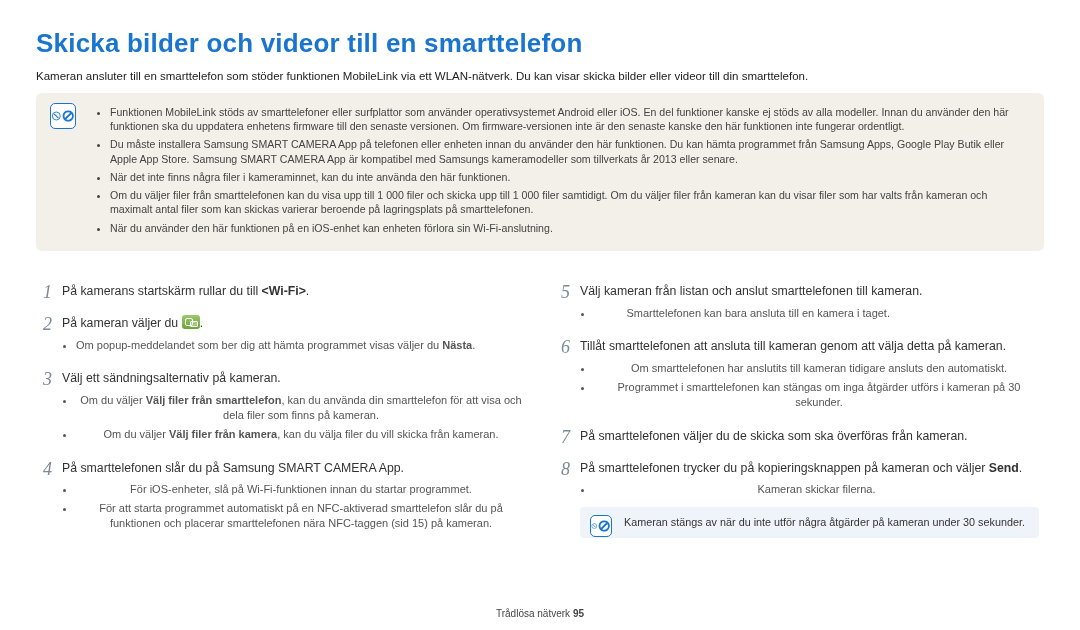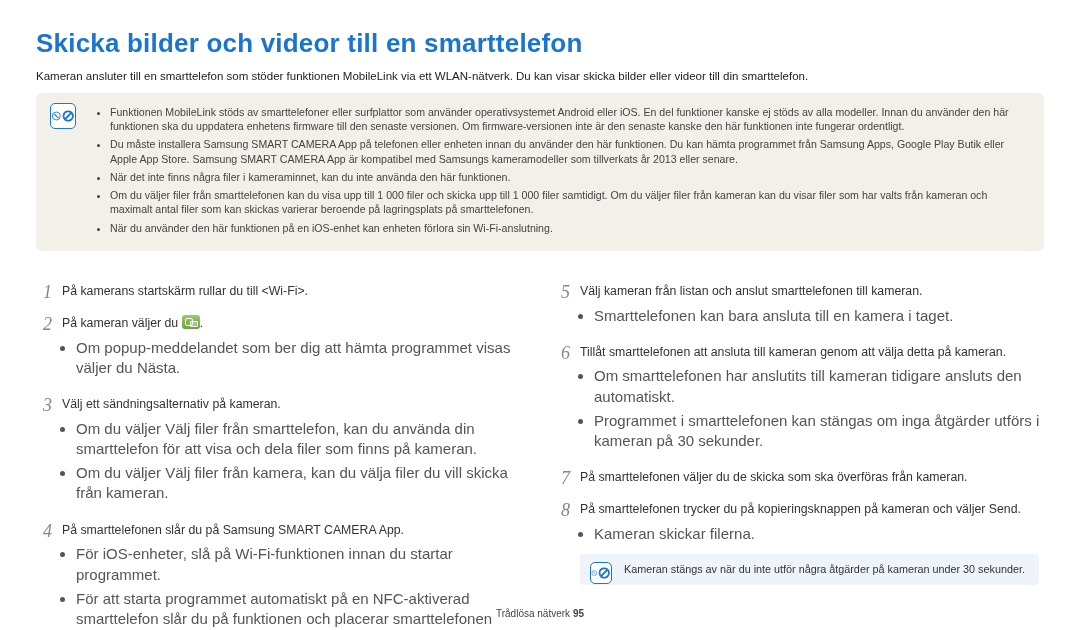--- a/index.html
+++ b/index.html
@@ -68,23 +68,23 @@
 
   .cols{display:flex;gap:28px;}
   .col{flex:1;}
   .step{display:flex;gap:10px;margin:0 0 14px 0;}
   .stepnum{
     font-size:18px;font-style:italic;font-weight:400;
     color:var(--num);min-width:16px;line-height:1.0;text-align:right;
     font-family:Georgia,serif;
   }
   .stepbody{font-size:12.3px;color:#333;}
-  .stepbody b{font-weight:400;}
+  .stepbody b{font-weight:700;}
   .stepbody ul{margin:6px 0 0 0;padding-left:14px;}
-  .stepbody li{font-size:15px;color:var(--faint);margin-bottom:4px;}
+  .stepbody li{font-size:11px;color:var(--faint);margin-bottom:4px;text-align:center;}
   .inline-icon{
     display:inline-flex;width:18px;height:14px;border-radius:3px;
     background:linear-gradient(#9cc96b,#6aa33a);vertical-align:-2px;
     position:relative;
   }
   .inline-icon::after{
     content:"";position:absolute;left:3px;top:3px;width:6px;height:6px;
     border:1.2px solid #fff;border-radius:2px;
   }
   .inline-icon::before{

